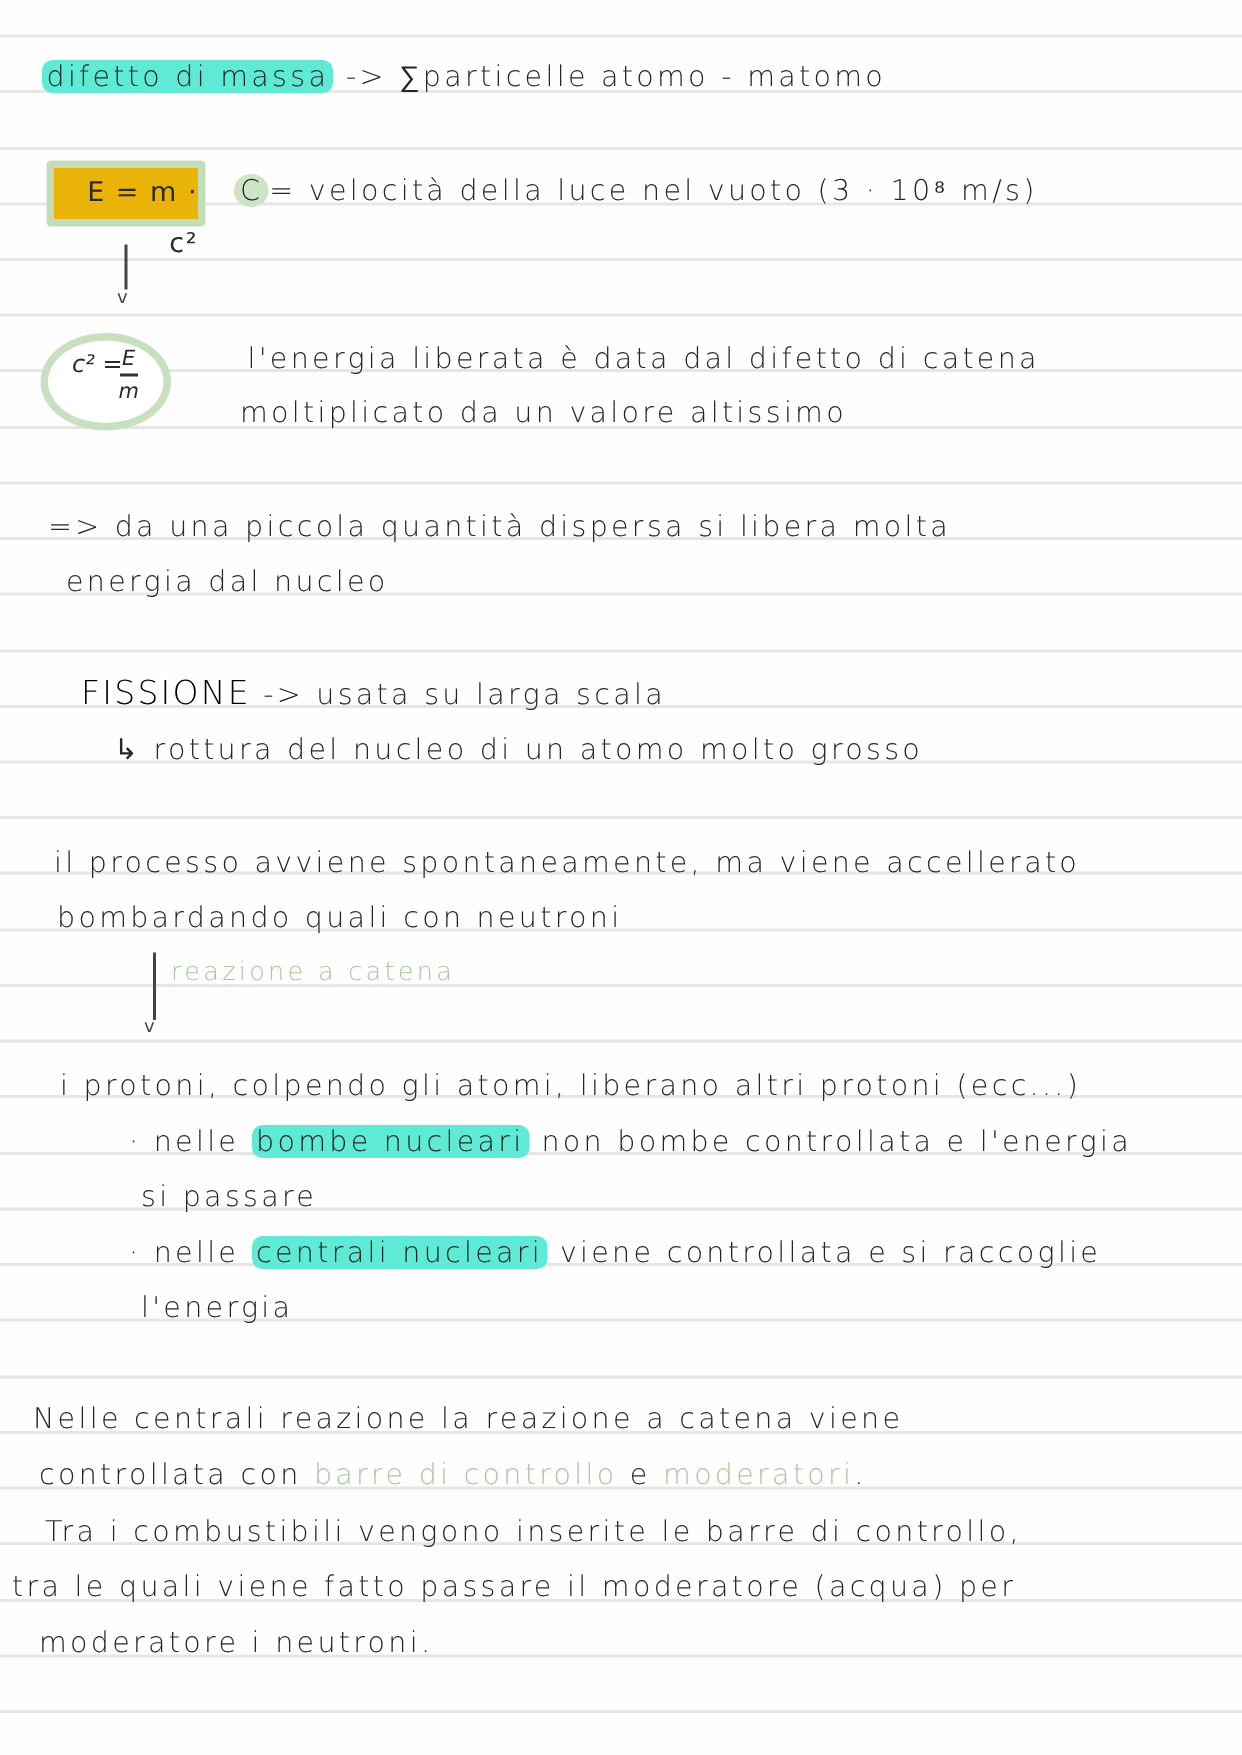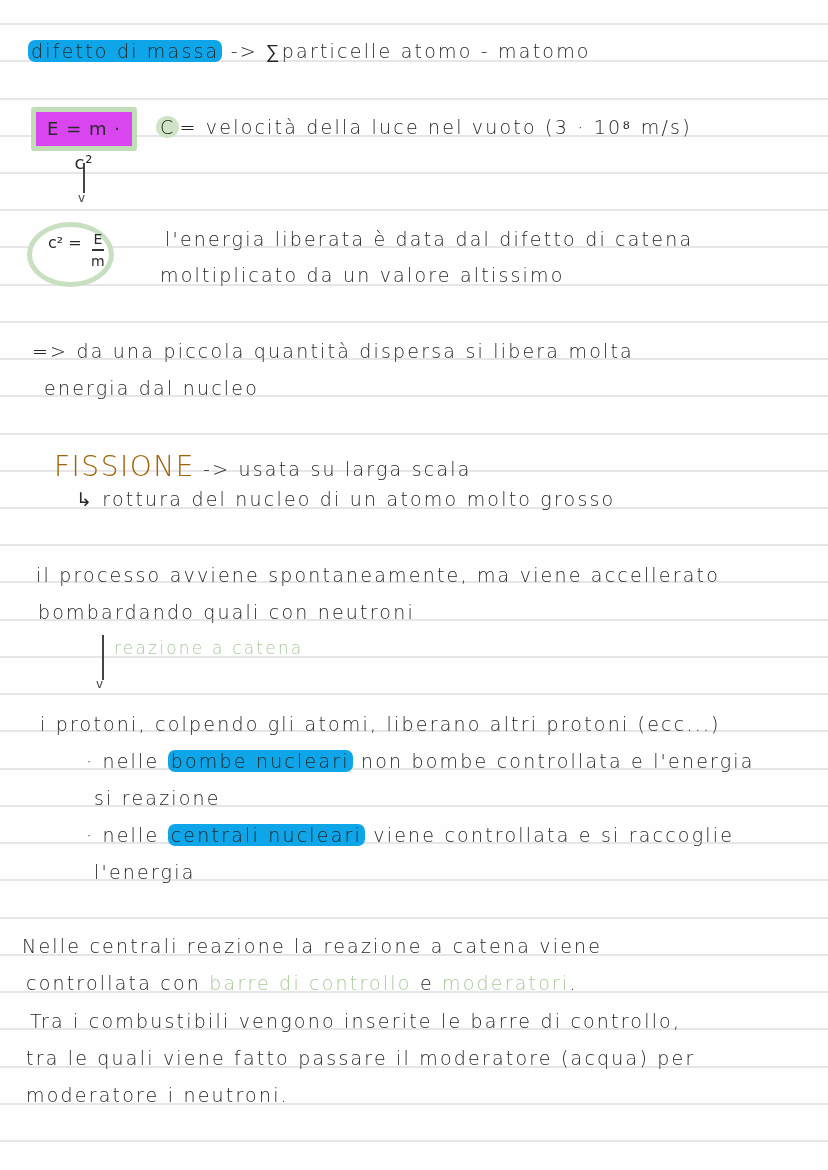--- a/index.html
+++ b/index.html
@@ -7,34 +7,34 @@
     width:828px; height:1170px; position:relative; overflow:hidden;
     background:#fefefe;
     font-family:"DejaVu Sans", sans-serif;
     color:#2b2b2b;
   }
   .rule { position:absolute; left:0; width:828px; height:2px; background:#e6e6e8; }
   .line {
     position:absolute; font-size:19px; letter-spacing:2.2px; white-space:nowrap;
     font-weight:300; color:#262626;
   }
-  .hl { background:#0ea5e9; border-radius:7px; padding:0 3px; }
+  .hl { background:#5eead4; border-radius:7px; padding:0 3px; }
   .green { color:#a8c99c; }
-  .greenbold { color:#a16207; letter-spacing:1.5px; font-size:28px; }
+  .greenbold { color:#000000; letter-spacing:1.5px; font-size:22px; }
   .box {
     position:absolute; left:31px; top:107px; width:96px; height:34px;
-    border:5px solid #c3ddb9; border-radius:3px; background:#d946ef;
-    font-size:18px; line-height:34px; text-align:center; letter-spacing:1px;
+    border:5px solid #c3ddb9; border-radius:3px; background:#eab308;
+    font-size:18px; line-height:34px; text-align:right; letter-spacing:1px;
   }
   .circ {
     position:absolute; left:27px; top:222px; width:77px; height:55px;
-    border:5px solid #c8e0bf; border-radius:50%; background:#fff;
+    border:5px solid #c8e0bf; border-radius:50%; background:#fff;font-style:italic;
   }
   .circ .lhs { position:absolute; left:16px; top:6px; font-size:16px; }
-  .circ .frac { position:absolute; left:47px; top:4px; font-size:14px; text-align:center; line-height:16px;margin-left:12px; }
+  .circ .frac { position:absolute; left:47px; top:4px; font-size:14px; text-align:center; line-height:16px; }
   .circ .frac .bar { display:block; border-top:2px solid #333; width:12px; margin:2px auto; }
   .cdot { background:#cfe4c6; border-radius:50%; padding:0 4px; }
   .arrow-v { position:absolute; width:2px; background:#444; }
   .arrow-head { position:absolute; font-size:12px; color:#444; }
 </style>
 </head>
 <body>
 
 <div>
   <div class="rule" style="top:23px"></div>
@@ -106,25 +106,25 @@
 <div class="line" style="left:38px;top:601px">bombardando quali con neutroni</div>
 
 <div class="arrow-v" style="left:102px;top:635px;height:45px"></div>
 <div class="arrow-head" style="left:96px;top:677px">v</div>
 <div class="line green" style="left:114px;top:638px;font-size:17px">reazione a catena</div>
 
 <div class="line" style="left:40px;top:713px">i protoni, colpendo gli atomi, liberano altri protoni (ecc...)</div>
 <div class="line" style="left:86px;top:750px">
   <span>· nelle </span><span class="hl">bombe nucleari</span><span> non bombe controllata e l'energia</span>
 </div>
-<div class="line" style="left:94px;top:787px">si reazione</div>
+<div class="line" style="left:94px;top:787px">si passare</div>
 <div class="line" style="left:86px;top:824px">
   <span>· nelle </span><span class="hl">centrali nucleari</span><span> viene controllata e si raccoglie</span>
 </div>
 <div class="line" style="left:94px;top:861px">l'energia</div>
 
 <div class="line" style="left:22px;top:935px">Nelle centrali reazione la reazione a catena viene</div>
 <div class="line" style="left:26px;top:972px">
   <span>controllata con </span><span class="green">barre di controllo</span><span> e </span><span class="green">moderatori</span><span>.</span>
 </div>
 <div class="line" style="left:30px;top:1010px">Tra i combustibili vengono inserite le barre di controllo,</div>
-<div class="line" style="left:26px;top:1047px">tra le quali viene fatto passare il moderatore (acqua) per</div>
+<div class="line" style="left:8px;top:1047px">tra le quali viene fatto passare il moderatore (acqua) per</div>
 <div class="line" style="left:26px;top:1084px">moderatore i neutroni.</div>
 
 </body></html>

